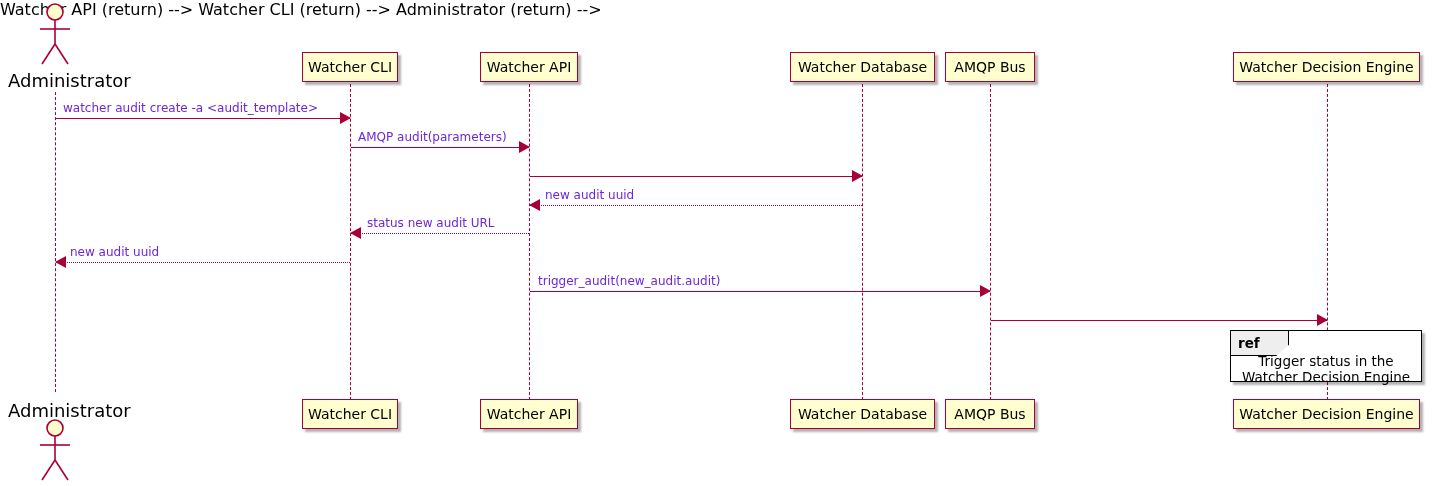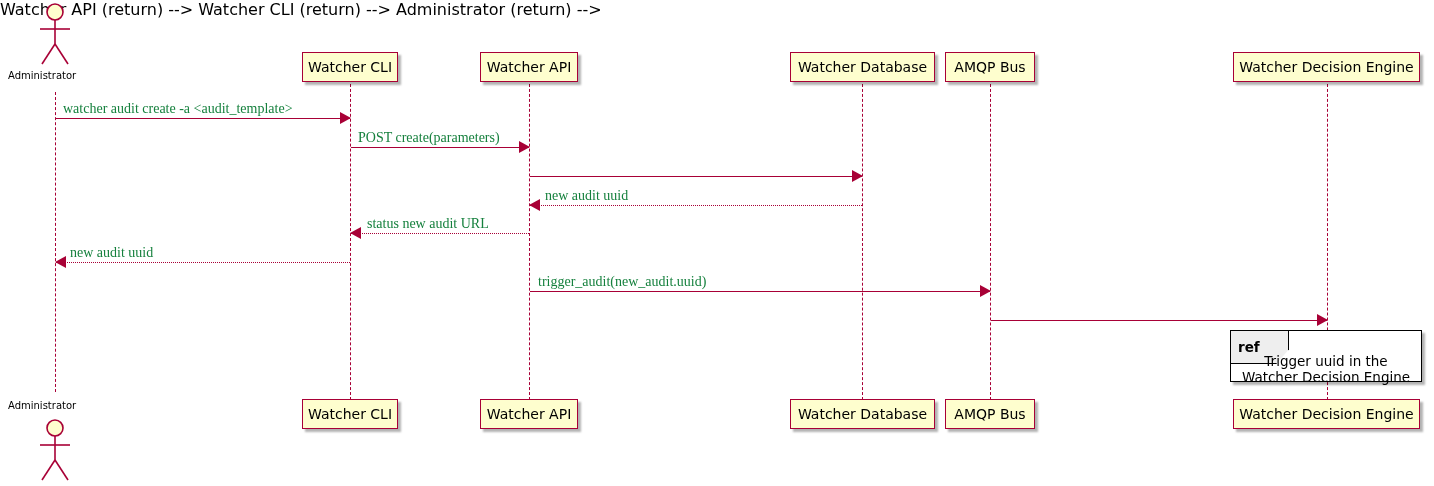--- a/index.html
+++ b/index.html
@@ -23,21 +23,21 @@
     white-space:nowrap;
     box-sizing:border-box;
     z-index:6;
   }
 
   
   .actor{position:absolute;z-index:6;}
   .actor svg{display:block;}
   .actor-label{
     position:absolute;
-    font-size:10px;color:#000;white-space:nowrap;z-index:6;
+    font-size:18px;color:#000;white-space:nowrap;z-index:6;
   }
 
   
   .lifeline{
     position:absolute;width:0;
     border-left:1.5px dashed #A80036;
     z-index:1;
   }
 
   
@@ -57,38 +57,37 @@
   }
   .arrowhead.left{
     left:-1px;
     border-top:6px solid transparent;
     border-bottom:6px solid transparent;
     border-right:11px solid #A80036;
   }
 
   .msg-label{
     position:absolute;
-    font-size:14px;color:#15803d;white-space:nowrap;
+    font-size:12px;color:#6d28d9;white-space:nowrap;
     line-height:1;
     z-index:5;
-    font-family:Liberation Serif, serif;
   }
 
   
   .ref-box{
     position:absolute;
     background:#FFFFFF;
     border:1.5px solid #000000;
     box-shadow:3px 3px 2px rgba(0,0,0,0.30);
     z-index:8;
     box-sizing:border-box;
   }
   .ref-tab{
     position:absolute;left:0;top:0;
-    height:33px;
+    height:25px;
     background:#EEEEEE;
     border-right:1.5px solid #000;
     border-bottom:1.5px solid #000;
     box-sizing:border-box;
     display:flex;align-items:center;
     padding:0 9px 0 7px;
     font-size:13.5px;font-weight:bold;color:#000;
     
     clip-path:polygon(0 0, 100% 0, 100% 55%, 78% 100%, 0 100%);
   }
@@ -151,21 +150,21 @@
     <div class="line"></div>
     <div class="arrowhead right"></div>
   </div>
   <div class="msg-label" style="left:63px;top:102px;">watcher audit create -a &lt;audit_template&gt;</div>
 
   
   <div class="msg solid" style="left:351px;top:147px;width:178px;">
     <div class="line"></div>
     <div class="arrowhead right"></div>
   </div>
-  <div class="msg-label" style="left:358px;top:131px;">POST create(parameters)</div>
+  <div class="msg-label" style="left:358px;top:131px;">AMQP audit(parameters)</div>
 
   
   <div class="msg solid" style="left:530px;top:176px;width:332px;">
     <div class="line"></div>
     <div class="arrowhead right"></div>
   </div>
 
    Watcher API (return) --&gt;
   <div class="msg dotted" style="left:530px;top:205px;width:332px;">
     <div class="line"></div>
@@ -185,33 +184,33 @@
     <div class="line"></div>
     <div class="arrowhead left"></div>
   </div>
   <div class="msg-label" style="left:70px;top:246px;">new audit uuid</div>
 
   
   <div class="msg solid" style="left:530px;top:291px;width:460px;">
     <div class="line"></div>
     <div class="arrowhead right"></div>
   </div>
-  <div class="msg-label" style="left:538px;top:275px;">trigger_audit(new_audit.uuid)</div>
+  <div class="msg-label" style="left:538px;top:275px;">trigger_audit(new_audit.audit)</div>
 
   
   <div class="msg solid" style="left:991px;top:320px;width:336px;">
     <div class="line"></div>
     <div class="arrowhead right"></div>
   </div>
 
   
   <div class="ref-box" style="left:1230px;top:330px;width:192px;height:52px;">
     <div class="ref-tab" style="width:58px;">ref</div>
     <div class="ref-body">
-      <div>Trigger uuid in the</div>
+      <div>Trigger status in the</div>
       <div>Watcher Decision Engine</div>
     </div>
   </div>
 
   
   <div class="participant" style="left:302px;top:399px;width:96px;height:30px;">
     <span>Watcher CLI</span>
   </div>
   <div class="participant" style="left:480px;top:399px;width:98px;height:30px;">
     <span>Watcher API</span>

